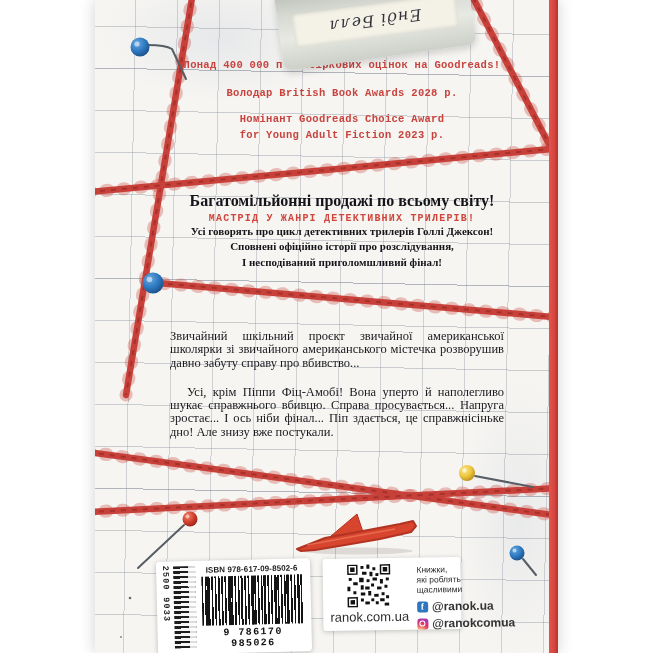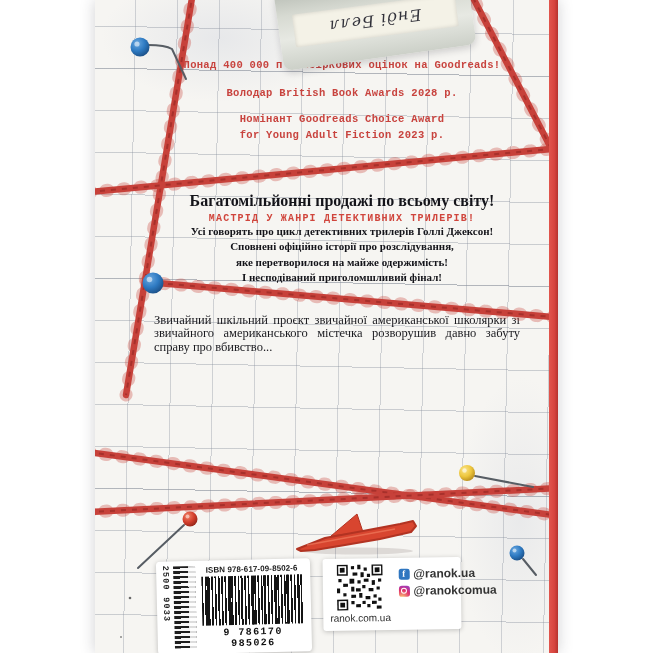--- a/index.html
+++ b/index.html
@@ -25,21 +25,21 @@
   .acc-l3,.acc-l4{line-height:16px;text-align:center;}
   .promo{top:193px;color:var(--promo-text,#14141a);}
   .promo-line{font-family:"Liberation Serif",serif;font-weight:bold;font-size:11px;line-height:15.2px;}
   .promo-first{margin-bottom:5px;font-size:16px;}
   .promo-highlight{font-family:"Liberation Mono","DejaVu Sans Mono",monospace;font-weight:bold;
                    font-size:10px;letter-spacing:1.2px;color:var(--highlight-red,#d0453c);
                    margin-bottom:0;}
   .synopsis{position:absolute;left:59px;top:314px;width:366px;text-align:justify;
             font-family:"Liberation Serif",serif;font-size:12.5px;line-height:13.3px;
             color:var(--body-text,#1a1a1f);}
-  .synopsis p{margin:0;}
+  .synopsis p{margin:16px;}
   .synopsis p + p{text-indent:17px;}
   
   .art{position:absolute;left:0;top:0;}
   .str-fuzz{stroke:rgba(198,64,56,.32);stroke-width:13;stroke-dasharray:2 15;stroke-linecap:round;fill:none;}
   .str-main{stroke:var(--string-red,#c7413a);stroke-width:6.5;stroke-linecap:round;fill:none;}
   .str-core{stroke:rgba(115,22,18,.38);stroke-width:2;stroke-dasharray:5 6;fill:none;}
   .needle{stroke:#575d64;stroke-width:2;fill:none;stroke-linecap:round;}
   .spine{position:absolute;right:0;top:0;width:9px;height:653px;
          background:linear-gradient(90deg,#e1554d,var(--spine-red,#d7443e) 60%,#b5332e);}
   
@@ -65,21 +65,21 @@
   .bc-bars{height:50px;margin:0 3px;
         background:repeating-linear-gradient(90deg,#141414 0 1.6px,transparent 1.6px 3.3px),
                    repeating-linear-gradient(90deg,transparent 0 5px,#141414 5px 6.8px,transparent 6.8px 11.4px);}
   .bc-digits{font-family:"Liberation Mono","DejaVu Sans Mono",monospace;font-weight:bold;
              font-size:10px;letter-spacing:1.4px;text-align:center;color:#101010;margin-top:2px;}
   
   .qr-label{position:absolute;left:228px;top:558px;width:138px;height:72px;transform:rotate(-.8deg);
             background:#fff;border-radius:3px;box-shadow:0 1px 5px rgba(0,0,0,.22);
             display:flex;gap:8px;padding:6px 7px;box-sizing:border-box;}
   .qr-col{display:flex;flex-direction:column;align-items:center;}
-  .qr-url{font-size:10px;color:#2e2e2e;margin-top:2px;}
+  .qr-url{font-size:13px;color:#2e2e2e;margin-top:2px;}
   .pub-col{flex:1;}
   .slogan{font-size:8.5px;line-height:10px;color:#2b2b2b;margin:1px 0 5px;}
   .social-row{display:flex;align-items:center;gap:4px;margin-top:3px;}
   .handle{font-size:12px;color:#333;font-weight:bold;}
   .fb-icon{width:11px;height:11px;border-radius:2.5px;background:#2f76c0;color:#fff;
            font-family:"Liberation Serif",serif;font-weight:bold;font-size:9px;line-height:11px;
            text-align:center;display:block;}
   .ig-icon{width:11px;height:11px;border-radius:3px;position:relative;display:block;
            background:radial-gradient(circle at 28% 110%,#fdd075,#e1306c 55%,#a43bb5 85%);}
   .ig-lens{position:absolute;left:2.6px;top:2.6px;width:4px;height:4px;border:1.2px solid #fff;
@@ -97,26 +97,26 @@
       <div class="acc-l2">Володар British Book Awards 2028 р.</div>
       <div class="acc-l3">Номінант Goodreads Choice Award</div>
       <div class="acc-l4">for Young Adult Fiction 2023 р.</div>
     </div>
 
     <div class="center-abs promo">
       <div class="promo-line promo-first">Багатомільйонні продажі по всьому світу!</div>
       <div class="promo-highlight">МАСТРІД У ЖАНРІ ДЕТЕКТИВНИХ ТРИЛЕРІВ!</div>
       <div class="promo-line">Усі говорять про цикл детективних трилерів Голлі Джексон!</div>
       <div class="promo-line">Сповнені офіційно історії про розслідування,</div>
-      <div class="promo-line">яке перетворилося на майже одержимість!</div>
       <div class="promo-line">І несподіваний приголомшливий фінал!</div>
     </div>
 
     <div class="synopsis">
       <p>Звичайний шкільний проєкт звичайної американської школярки зі звичайного американського містечка розворушив давно забуту справу про вбивство...</p>
+      <p>Усі, крім Піппи Фіц-Амобі! Вона уперто й наполегливо шукає справжнього вбивцю. Справа просувається... Напруга зростає... І ось ніби фінал... Піп здається, це справжнісіньке дно! Але знизу вже постукали.</p>
     </div>
 
     <svg class="art" width="463" height="653" viewBox="0 0 463 653">
       <defs>
         <radialGradient id="gBlue" cx="35%" cy="30%" r="75%">
           <stop offset="0%" stop-color="#6aa8e0"></stop>
             <stop offset="55%" stop-color="#2e7ac2"></stop>
             <stop offset="100%" stop-color="#1b4f86"></stop>
         </radialGradient>
         <radialGradient id="gYellow" cx="35%" cy="30%" r="75%">
@@ -265,20 +265,25 @@
               <rect x="12" y="25" width="3" height="2"></rect>
               <rect x="16" y="23" width="2" height="2"></rect>
             <rect x="19" y="25" width="2" height="2"></rect>
               <rect x="22" y="23" width="3" height="2"></rect>
               <rect x="25" y="26" width="3" height="2"></rect>
           </g>
         </svg>
         <div class="qr-url">ranok.com.ua</div>
       </div>
       <div class="pub-col">
+        <div class="slogan">
+          <div>Книжки,</div>
+          <div>які роблять</div>
+          <div>щасливими</div>
+        </div>
         <div class="social-row">
           <span class="fb-icon">f</span>
           <span class="handle">@ranok.ua</span>
         </div>
         <div class="social-row">
           <span class="ig-icon">
               <i class="ig-lens"></i>
             </span>
           <span class="handle">@ranokcomua</span>
         </div>

